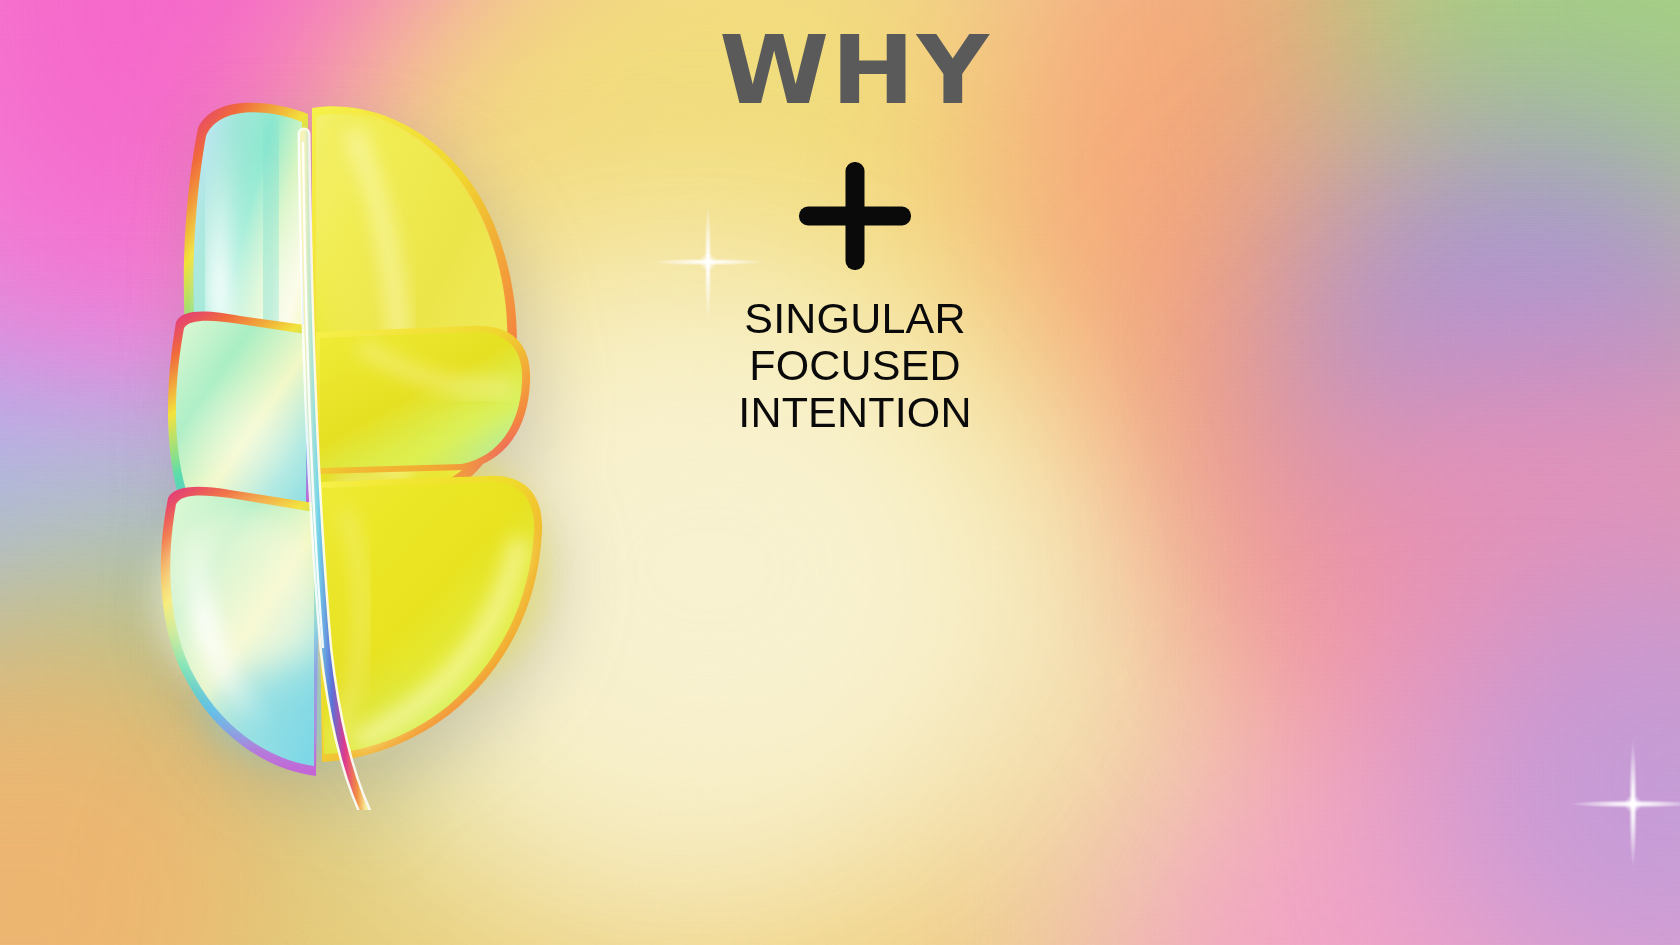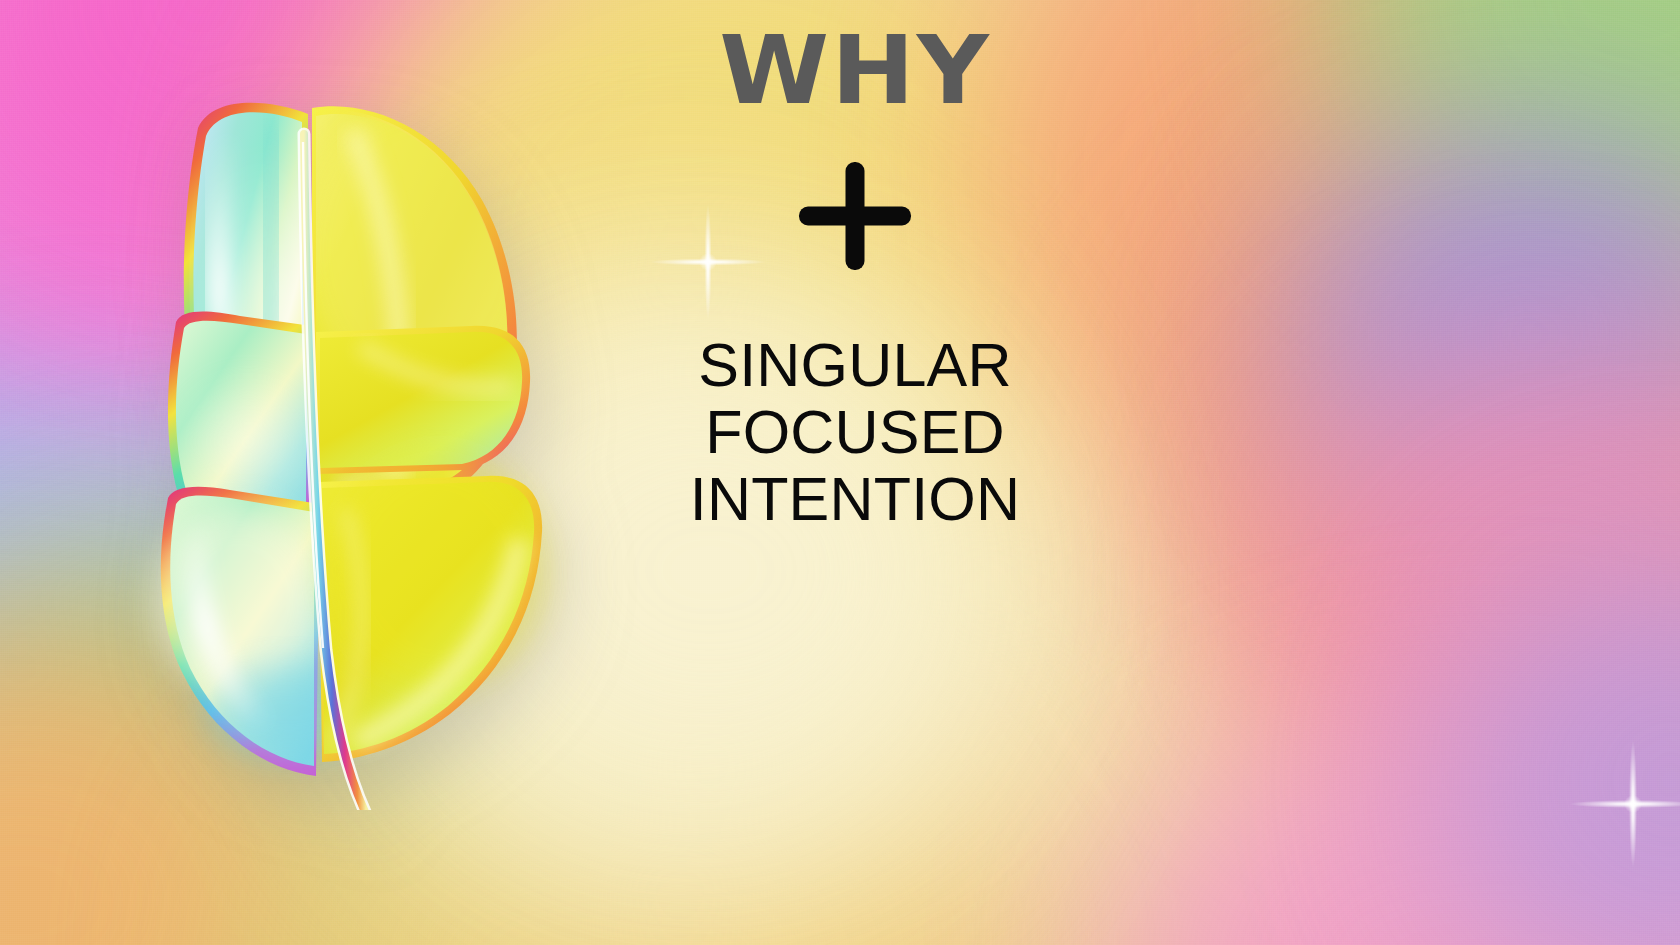--- a/index.html
+++ b/index.html
@@ -104,22 +104,22 @@
   #plus-symbol{
     margin-top:40px;
     width:112px; height:108px; position:relative;
   }
   #plus-symbol .bar{
     position:absolute; background:#0a0a0a; border-radius:9px;
   }
   #plus-symbol .bar-h{ left:0; top:50%; width:112px; height:19px; transform:translateY(-50%); }
   #plus-symbol .bar-v{ top:0; left:50%; height:108px; width:19px; transform:translateX(-50%); }
   #headline-secondary{
-    margin-top:62px;
-    font-size:61px; font-weight:400; line-height:1.10;
+    margin-top:25px;
+    font-size:43px; font-weight:400; line-height:1.10;
     color:#0a0a0a; text-align:center; letter-spacing:.2px;
     white-space:pre-line;
   }
 </style>
 </head>
 <body>
 
 <div id="slide">
 
   <div class="bg-layer bg-base"></div>

